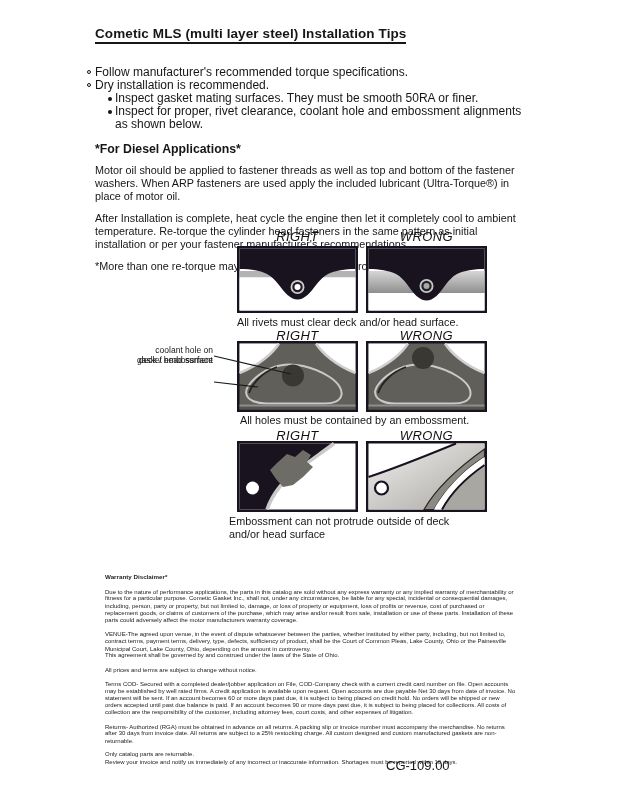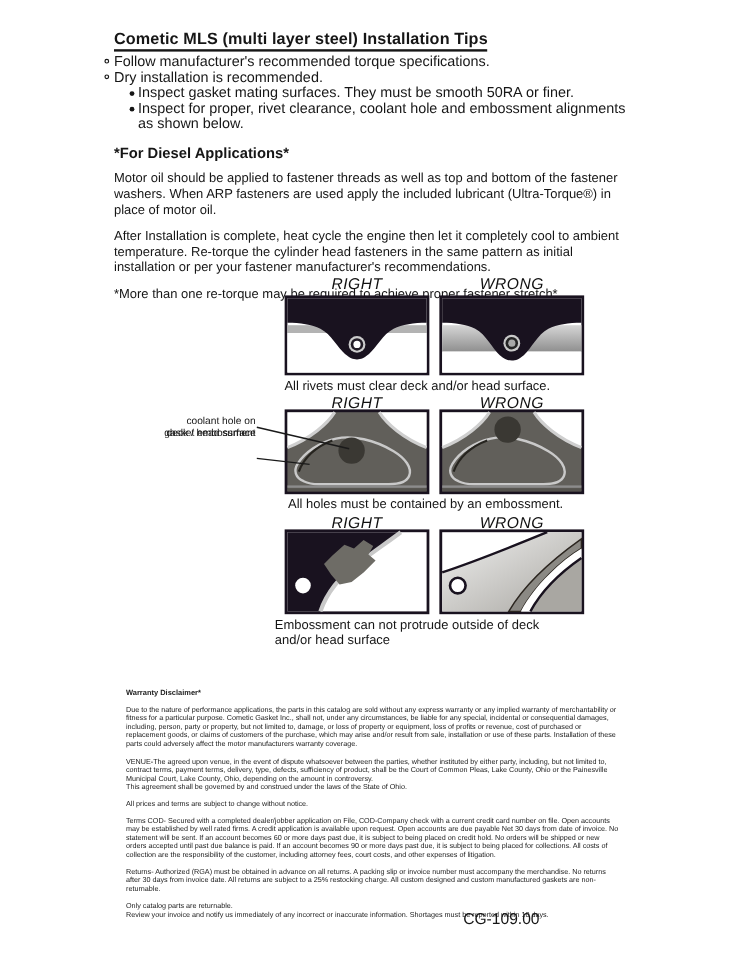--- a/index.html
+++ b/index.html
@@ -3,21 +3,21 @@
 <meta charset="utf-8">
 <style>
   * { margin:0; padding:0; box-sizing:border-box; }
   html,body { background:#ffffff; }
   body { font-family:"Liberation Sans", sans-serif; color:#161616; }
   .doc { position:relative; width:618px; height:800px; background:#fff; overflow:hidden; }
 
   
   .content { position:absolute; left:95px; top:24px; width:432px; }
   .title { display:inline-block; font-size:13.5px; font-weight:bold; letter-spacing:0.1px;
-           border-bottom:2px solid #161616; padding-bottom:1px; margin-bottom:2px; }
+           border-bottom:2px solid #161616; padding-bottom:1px; margin-bottom:22px; }
   ul.tips { list-style:none; }
   ul.tips li { position:relative; font-size:12px; line-height:13px; }
   ul.tips li .m-circle { position:absolute; left:-8px; top:4px; width:4px; height:4px;
                          border:1px solid #161616; border-radius:50%; }
   ul.tips li.sub { padding-left:20px; }
   ul.tips li.sub .m-dot { position:absolute; left:13px; top:5px; width:4px; height:4px;
                           background:#161616; border-radius:50%; }
   .diesel-heading { font-size:12.3px; font-weight:bold; margin:11px 0 8px 0; }
   .para { font-size:10.8px; line-height:13px; margin-bottom:9px; }
 

